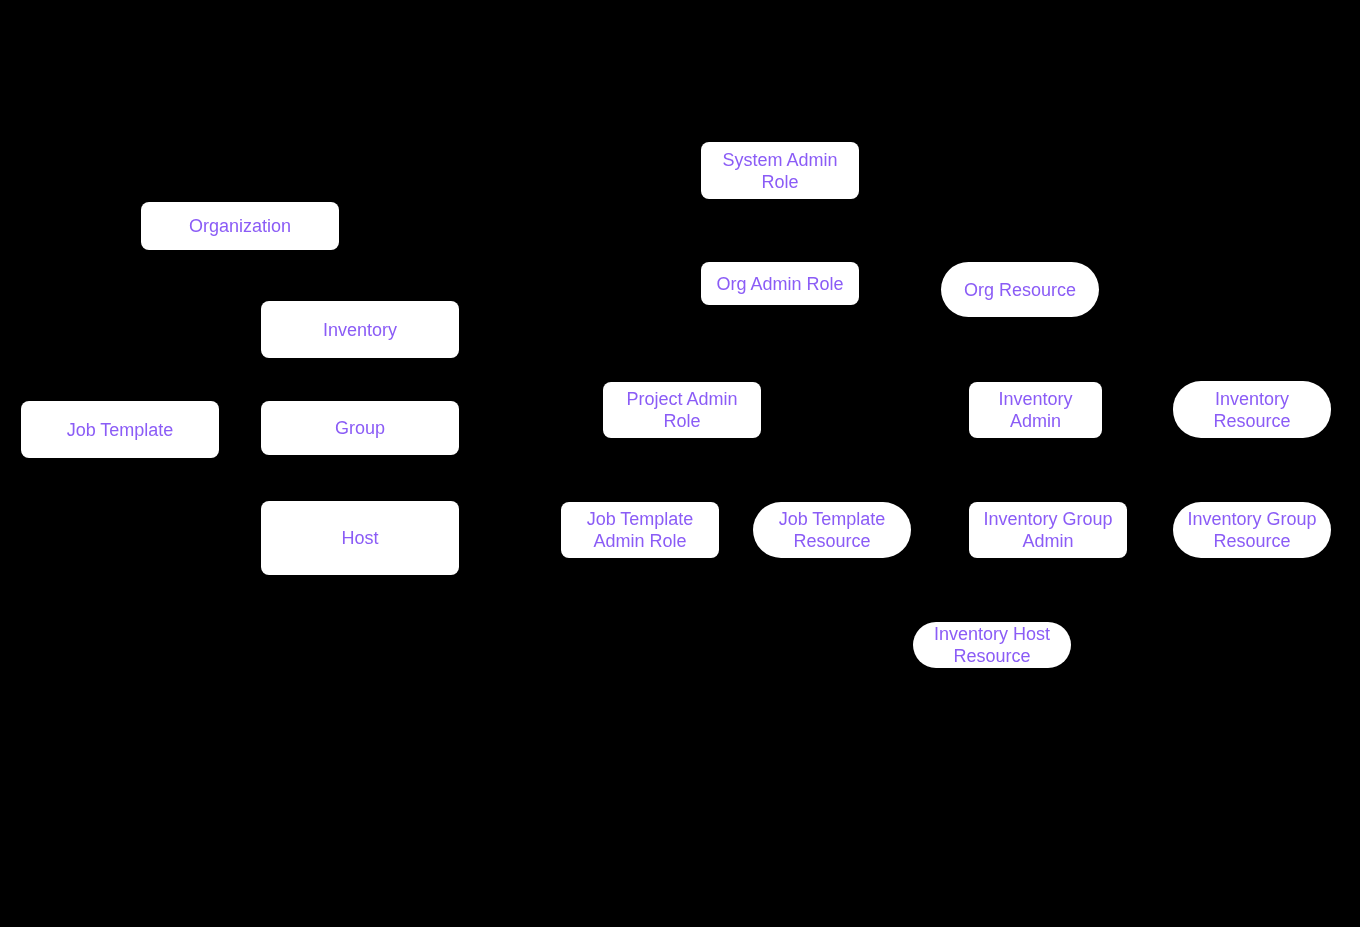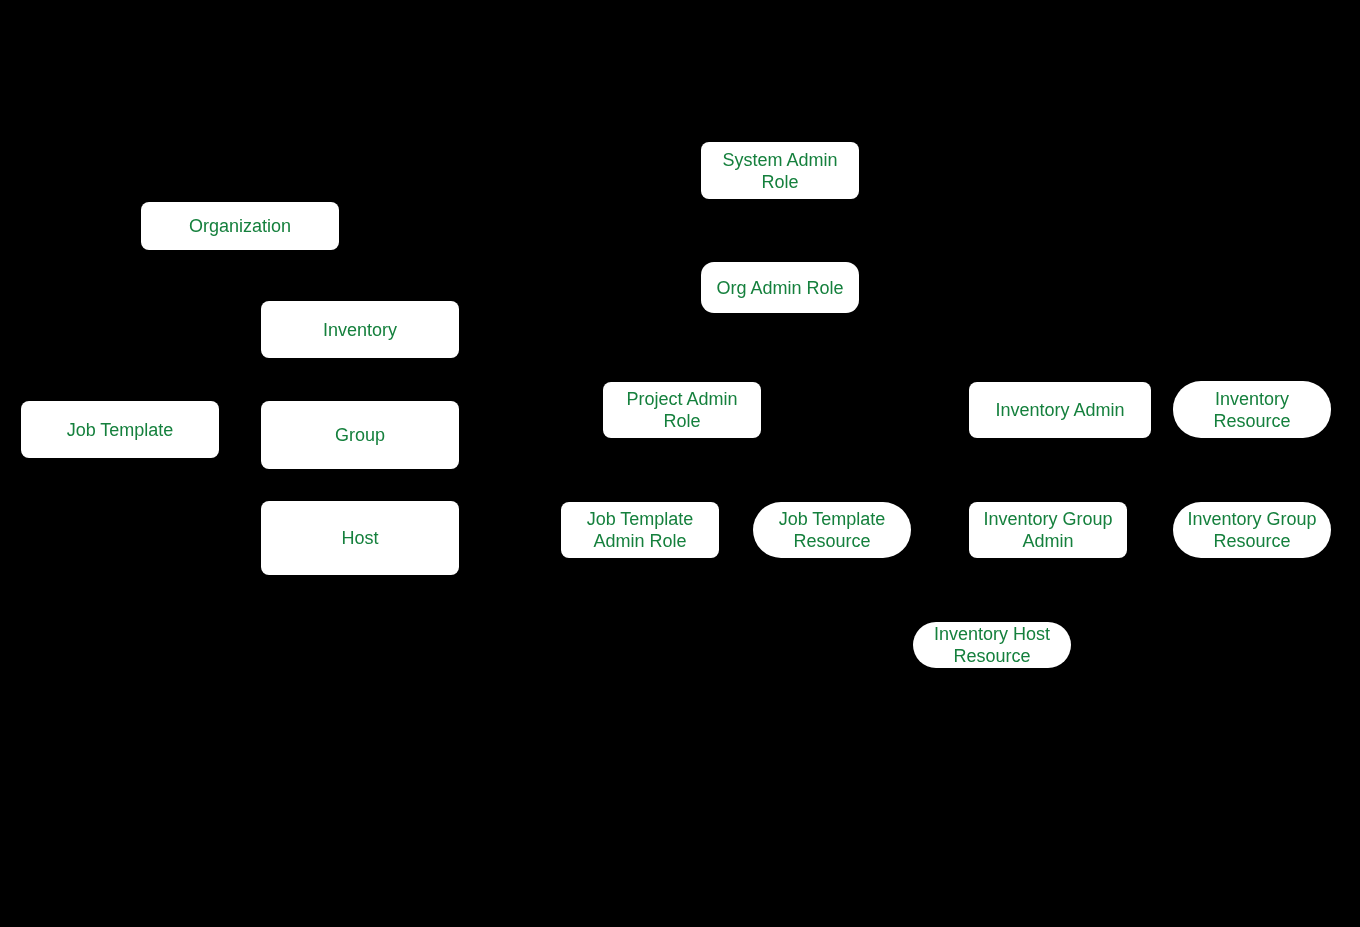--- a/index.html
+++ b/index.html
@@ -11,21 +11,21 @@
     position: relative;
     width: 1360px;
     height: 927px;
     background: #000000;
     overflow: hidden;
     font-family: "Liberation Sans", sans-serif;
   }
   .node {
     position: absolute;
     background: #ffffff;
-    color: #15803d;
+    color: #8b5cf6;
     display: flex;
     align-items: center;
     justify-content: center;
     text-align: center;
     font-size: 18px;
     line-height: 22px;
     white-space: pre-line;
     box-sizing: border-box;
     padding: 2px 6px;
   }
@@ -41,35 +41,36 @@
 
 <div class="canvas">
 
   <div class="node rect" style="left:141px; top:202px; width:198px; height:48px;">Organization</div>
 
 
   <div class="node rect" style="left:261px; top:301px; width:198px; height:57px;">Inventory</div>
 
   <div class="node rect" style="left:21px; top:401px; width:198px; height:57px;">Job Template</div>
 
-  <div class="node rect" style="left:261px; top:401px; width:198px; height:68px;">Group</div>
+  <div class="node rect" style="left:261px; top:401px; width:198px; height:54px;">Group</div>
 
   <div class="node rect" style="left:261px; top:501px; width:198px; height:74px;">Host</div>
 
   <div class="node rect" style="left:701px; top:142px; width:158px; height:57px;">System Admin
 Role</div>
 
-  <div class="node rect" style="left:701px; top:262px; width:158px; height:51px;border-radius:13px;">Org Admin Role</div>
+  <div class="node rect" style="left:701px; top:262px; width:158px; height:43px;">Org Admin Role</div>
 
+  <div class="node pill" style="left:941px; top:262px; width:158px; height:55px;">Org Resource</div>
 
   <div class="node rect" style="left:561px; top:382px; width:158px; height:56px;margin-left:42px;">Project Admin
 Role</div>
 
 
-  <div class="node rect" style="left:969px; top:382px; width:182px; height:56px;">Inventory Admin</div>
+  <div class="node rect" style="left:969px; top:382px; width:133px; height:56px;">Inventory Admin</div>
 
   <div class="node pill" style="left:1173px; top:381px; width:158px; height:57px;">Inventory
 Resource</div>
 
   <div class="node rect" style="left:561px; top:502px; width:158px; height:56px;">Job Template
 Admin Role</div>
 
   <div class="node pill" style="left:753px; top:502px; width:158px; height:56px;">Job Template
 Resource</div>
 

